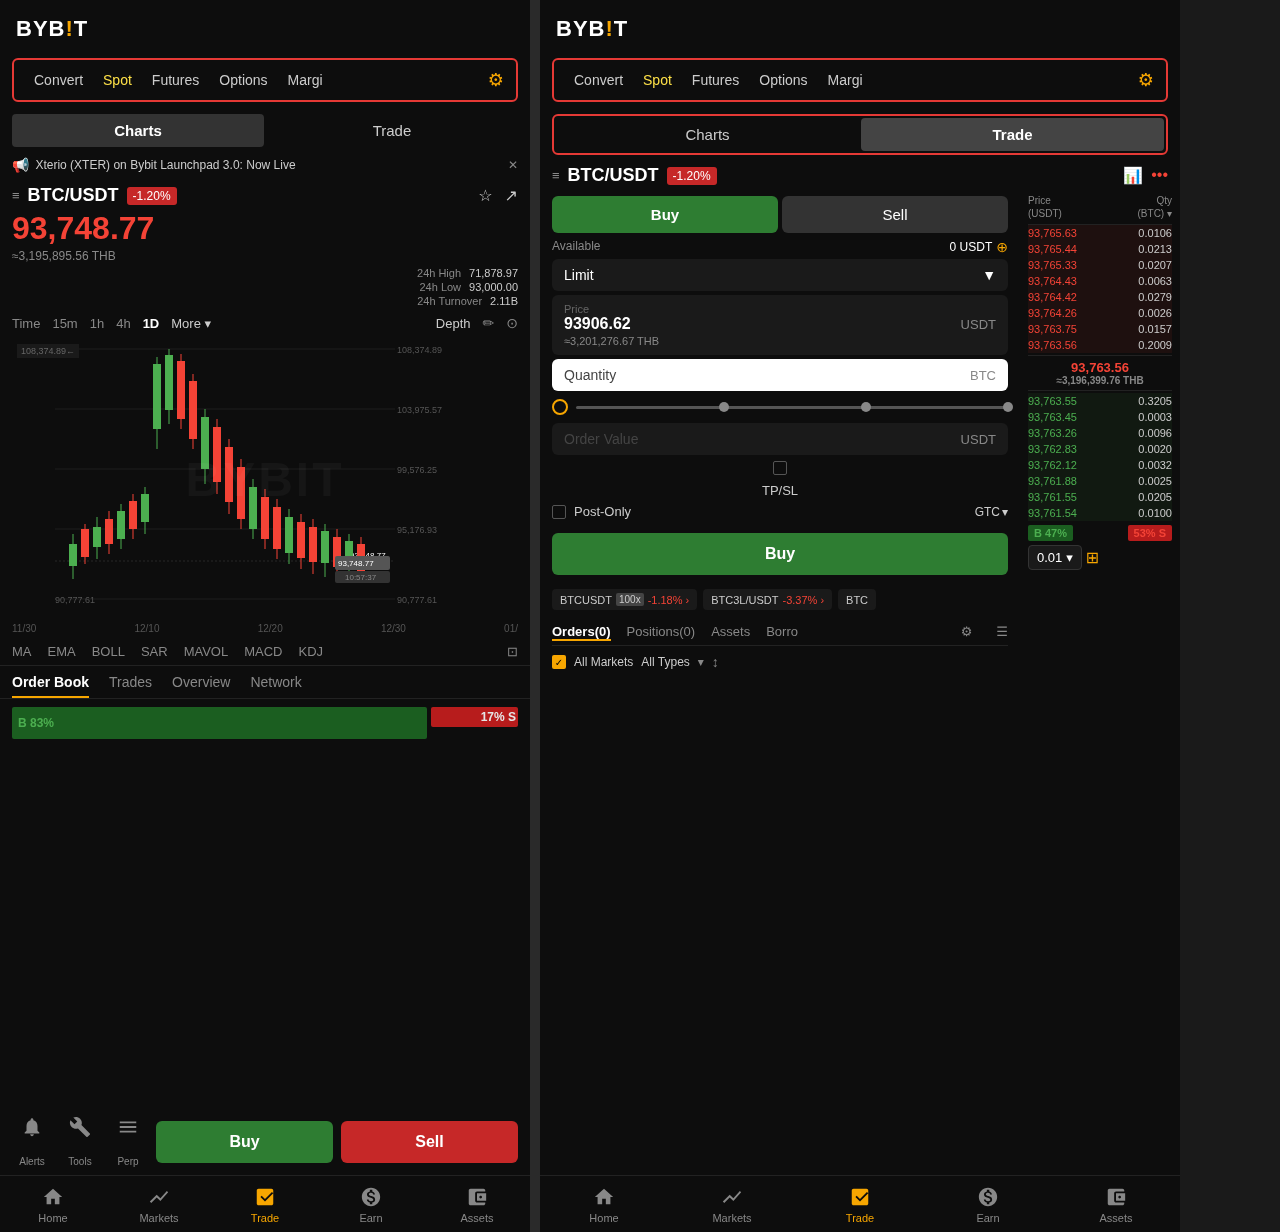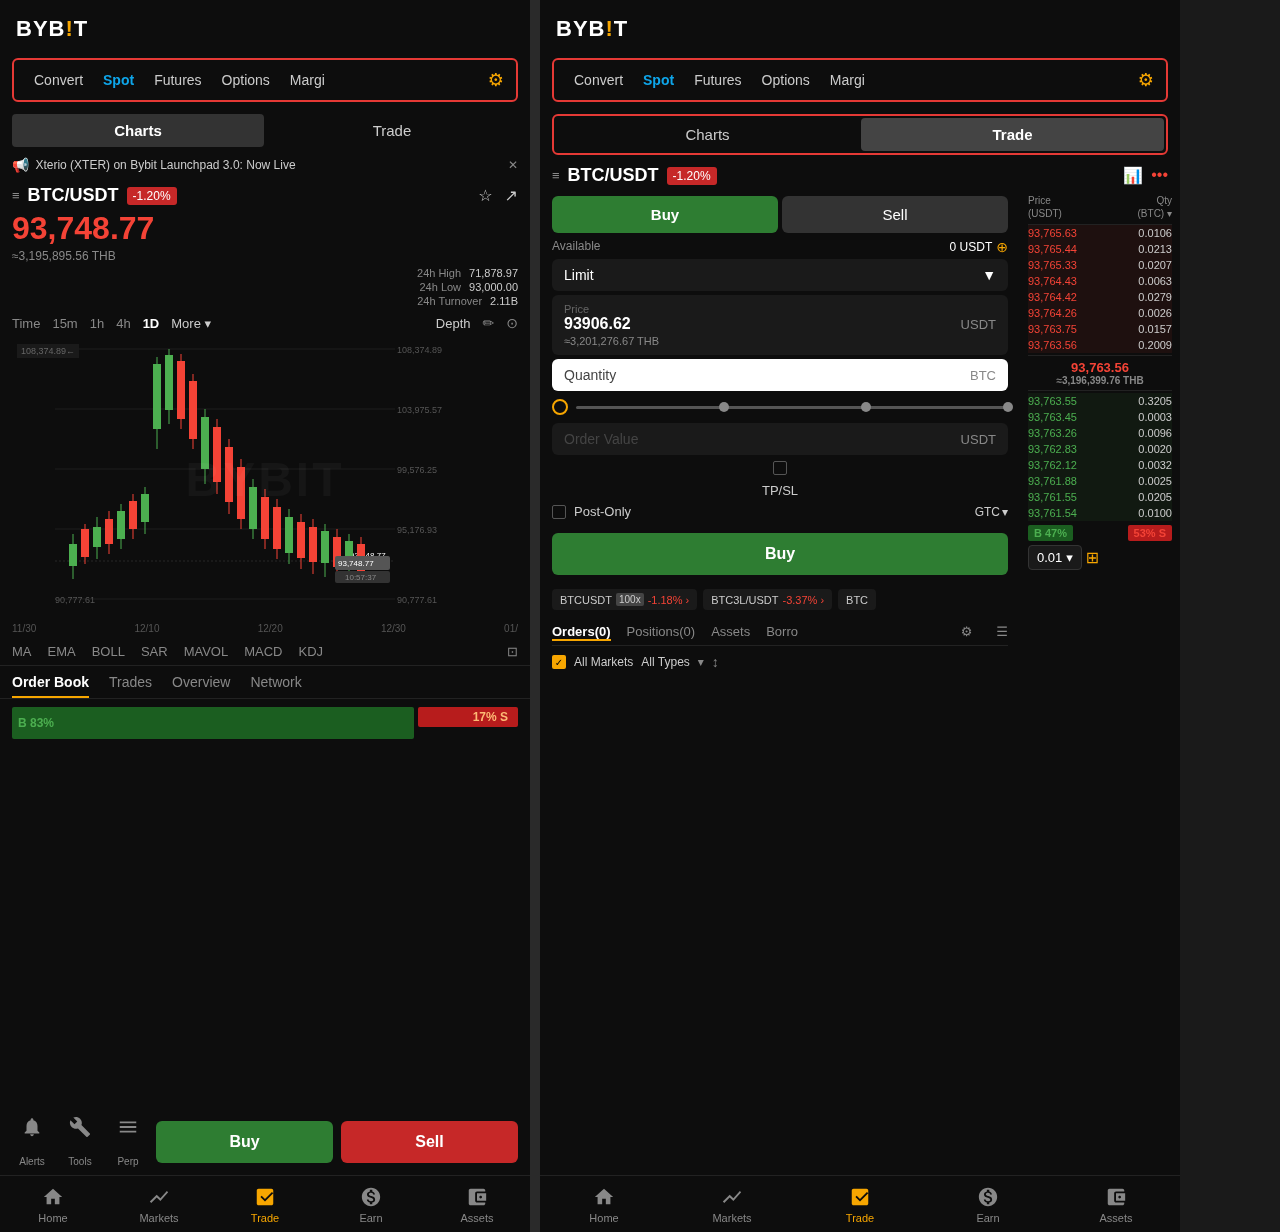--- a/index.html
+++ b/index.html
@@ -42,22 +42,22 @@
       background: transparent;
     }
     .nav-tab {
       color: #ccc;
       font-size: 14px;
       padding: 4px 8px;
       cursor: pointer;
       white-space: nowrap;
     }
     .nav-tab.active {
-      color: #0ea5e9;
-      font-weight: 700;
+      color: #fde047;
+      font-weight: 400;
     }
     .nav-settings {
       margin-left: auto;
       color: #f7a600;
       font-size: 18px;
     }
     .charts-trade-tabs {
       display: flex;
       margin: 4px 12px;
       gap: 2px;
@@ -215,23 +215,23 @@
       color: #4caf50;
       font-weight: 700;
     }
     .ob-sell-bar {
       background: #b71c1c;
       height: 20px;
       border-radius: 2px;
       display: flex;
       align-items: center;
       justify-content: flex-end;
-      padding: 0 10px;
+      padding: 0 2px;
       font-size: 12px;
-      color: #fdba74;
+      color: #e5e5e5;
       font-weight: 700;
     }
     .ob-bars { display: flex; gap: 4px; margin-bottom: 8px; }
     .bottom-actions {
       display: flex;
       align-items: center;
       padding: 8px 12px;
       gap: 8px;
     }
     .icon-btn {

